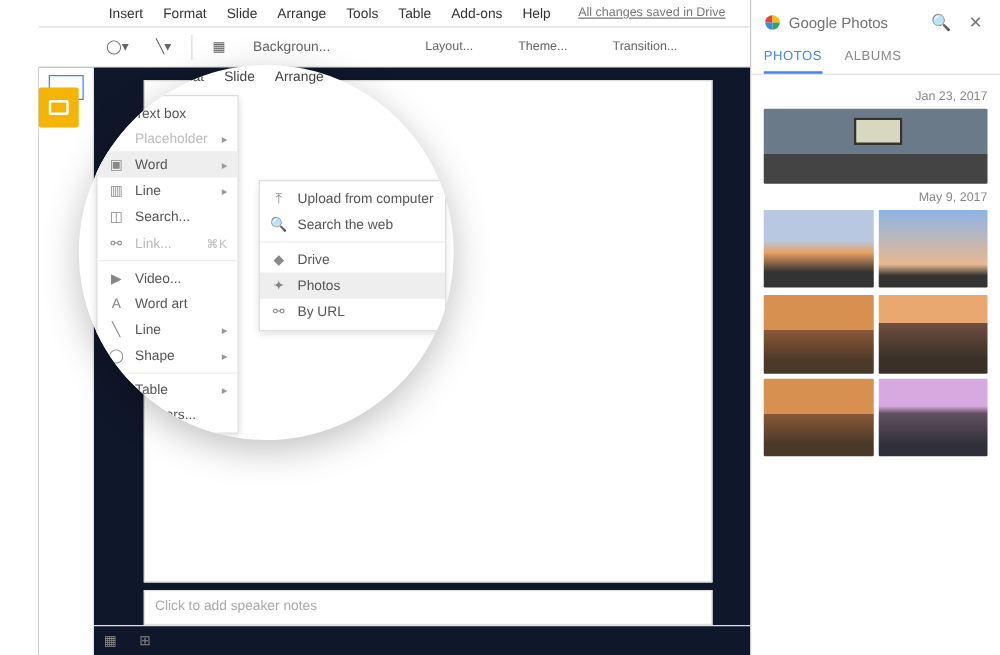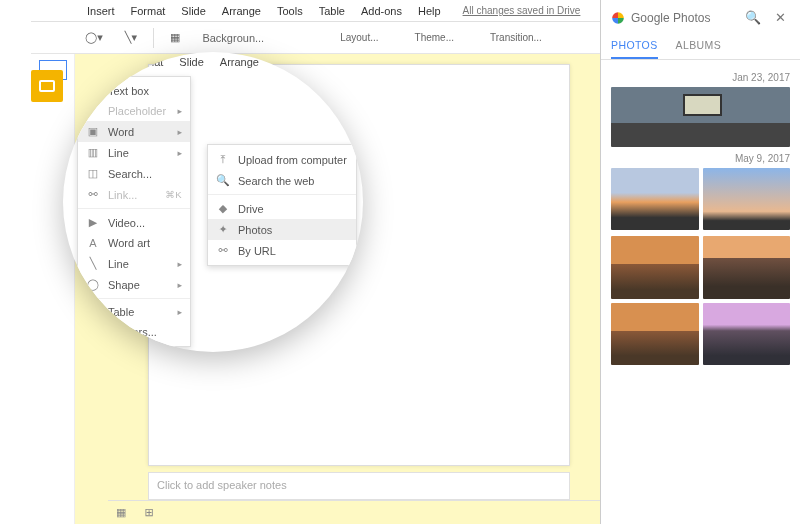--- a/index.html
+++ b/index.html
@@ -7,21 +7,21 @@
   .app { display: flex; height: 100%; margin-left: 31px; }
   .main { flex: 1; position: relative; display: flex; flex-direction: column; }
   .menubar { display: flex; align-items: center; height: 22px; padding-left: 48px; border-bottom: 1px solid #e0e0e0; position: relative; }
   .menubar .m { padding: 0 8px; line-height: 22px; cursor: pointer; color: #333; }
   .menubar .saved { margin-left: 14px; color: #777; font-size: 10px; text-decoration: underline; }
   .logo { position: absolute; left: 0; top: 70px; width: 32px; height: 32px; background: #f4b400; display:flex; align-items:center; justify-content:center; border-radius:2px; }
   .toolbar { height: 32px; display:flex; align-items:center; gap:10px; padding: 0 6px 0 48px; border-bottom:1px solid #e5e5e5; color:#666; }
   .tbtn { padding: 3px 6px; display:flex; align-items:center; gap:3px; border-radius:2px; }
   .sep { width:1px; height:20px; background:#ddd; }
   .tool-labels { display:flex; gap:36px; margin-left:60px; font-size:10px; color:#666;}
-  .canvas-area { flex:1; background:#fef9c3; display:flex;gap:33px; }
+  .canvas-area { flex:1; background:#0f172a; display:flex; }
   .thumbcol { width: 44px; background:#fff; border-right:1px solid #eee; padding-top:6px; display:flex; flex-direction:column; align-items:center;}
   .thumb { width:28px; height:20px; border:1px solid #4285f4; background:#fff; }
   .slidewrap { flex:1; display:flex; flex-direction:column; }
   .slide { margin: 10px 30px 0 40px; flex:1; background:#fff; box-shadow:0 0 4px rgba(0,0,0,0.1); border:1px solid #ddd; min-height:300px;}
   .notes { margin: 6px 30px 0 40px; height:28px; border:1px solid #e0e0e0; background:#fff; padding:6px 8px; color:#aaa; font-size:11px;}
   .footer { height:24px; border-top:1px solid #e0e0e0; display:flex; align-items:center; padding: 0 8px; gap:18px; color:#888;}
   
   .panel { width: 200px; border-left:1px solid #ccc; display:flex; flex-direction:column; }
   .phead { display:flex; align-items:center; gap:6px; padding: 10px 10px 8px 10px; }
   .phead .gplogo { width:14px; height:14px; }

